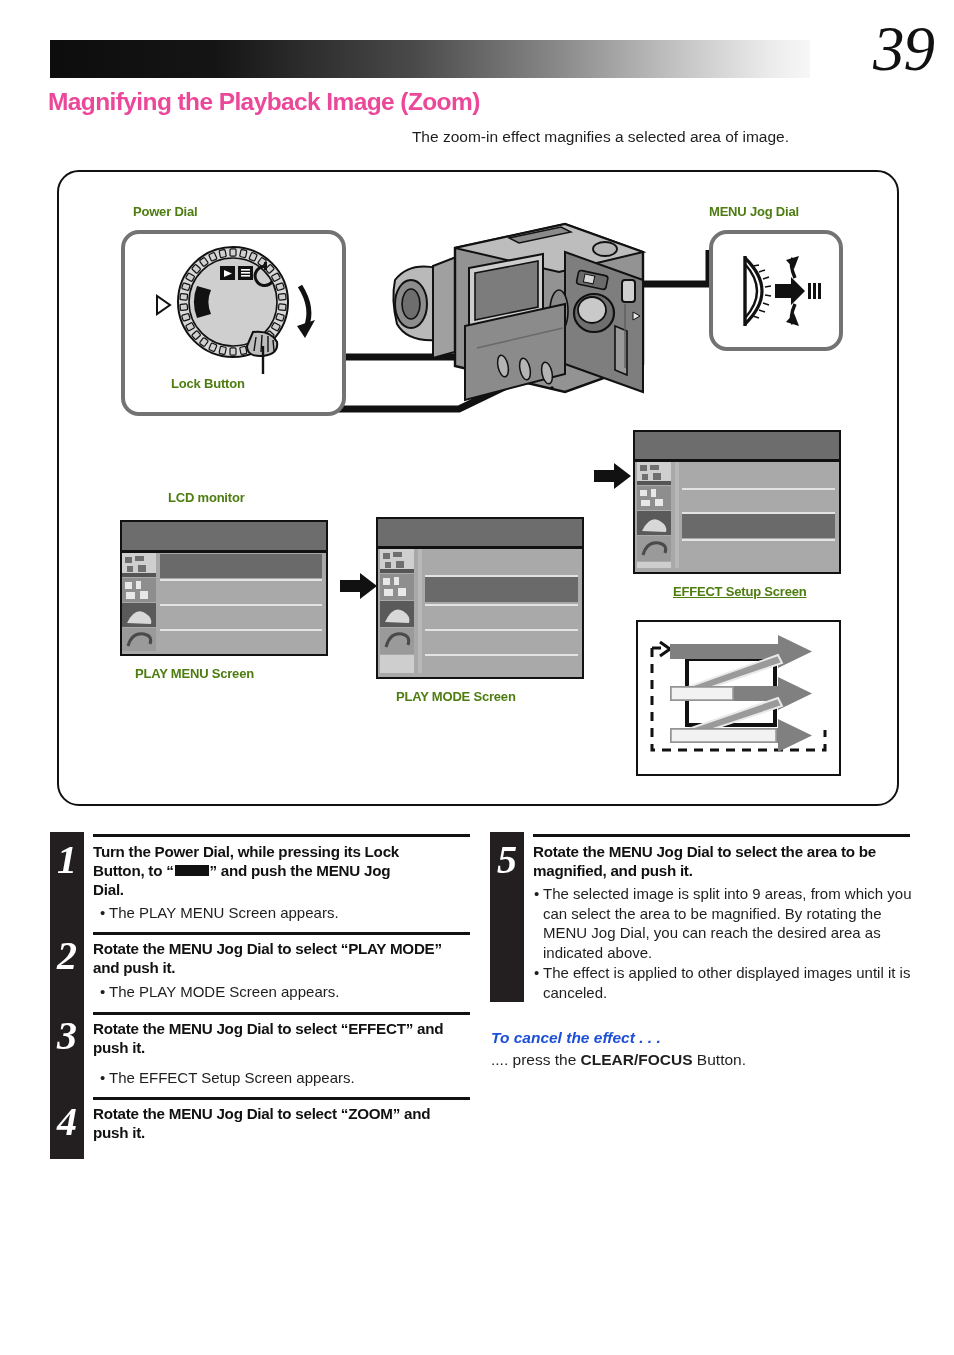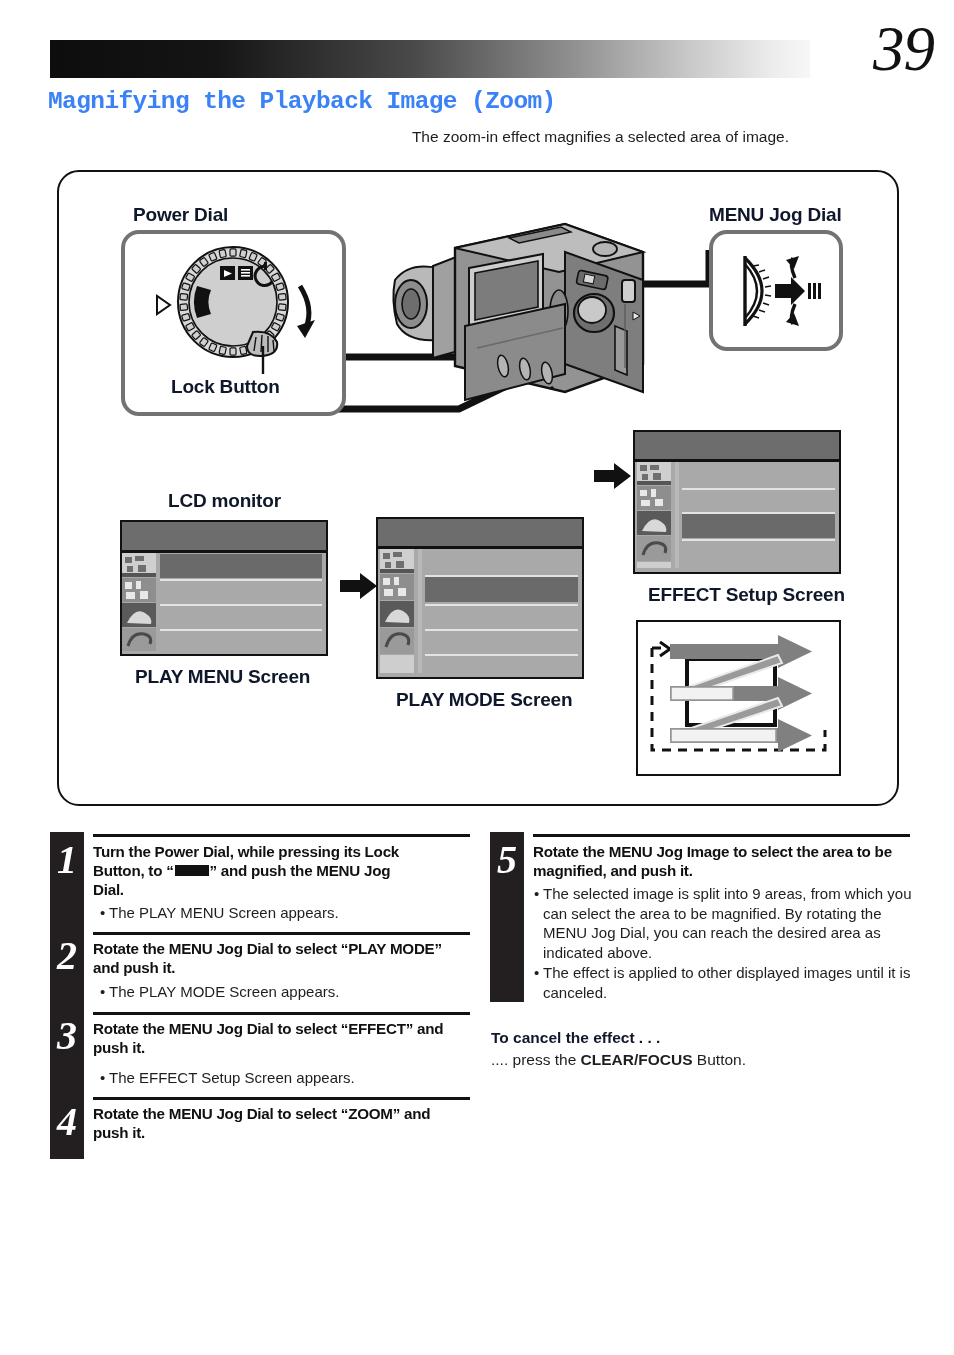--- a/index.html
+++ b/index.html
@@ -14,36 +14,36 @@
     position:absolute;left:50px;top:40px;width:760px;height:38px;
     background:linear-gradient(to right,#0d0d0d 0%,#151515 22%,#4a4a4a 48%,#8d8d8d 68%,#c8c8c8 84%,#ececec 95%,#f7f7f7 100%);
   }
   .pagenum{
     position:absolute;right:20px;top:18px;width:110px;text-align:right;
     font-family:"Liberation Serif", serif;font-style:italic;font-weight:400;
     font-size:63px;line-height:63px;color:#111;letter-spacing:-1px;
   }
   .h1{
     position:absolute;left:48px;top:88px;width:740px;
-    font-family:Liberation Mono, monospace;font-weight:bold;
-    font-size:24.5px;letter-spacing:-0.6px;color:#3b82f6;
+    font-family:Liberation Sans, sans-serif;font-weight:bold;
+    font-size:24.5px;letter-spacing:-0.6px;color:#ec4899;
   }
   .lede{
     position:absolute;left:49px;top:128px;width:740px;
     font-size:15.5px;color:#1e1e1e;text-align:right;
   }
 
   
   .panel{
     position:absolute;left:57px;top:170px;width:838px;height:632px;
     border:2.6px solid #111;border-radius:22px;background:#fff;
   }
 
   .lbl{
-    position:absolute;font-weight:bold;font-size:19px;color:#0f172a;
+    position:absolute;font-weight:bold;font-size:13px;color:#4d7c0f;
     letter-spacing:-0.2px;white-space:nowrap;
   }
 
   
   .callout{
     position:absolute;border:4px solid #737373;border-radius:18px;background:#fff;
   }
 
   
   .screen{
@@ -77,21 +77,21 @@
   }
   .stepbody{
     position:absolute;font-size:15px;line-height:19.5px;color:#1e1e1e;
   }
   .stepbody .bullet{display:inline-block;width:9px;}
   .redact{
     display:inline-block;width:34px;height:11px;background:#111;
     vertical-align:middle;margin:0 1px;position:relative;top:-1px;
   }
   .cancel-h{
-    position:absolute;font-weight:bold;font-size:15.5px;color:#0f172a;
+    position:absolute;font-weight:bold;font-style:italic;font-size:15.5px;color:#1d4ed8;
   }
   .cancel-b{
     position:absolute;font-size:15.5px;color:#1e1e1e;
   }
   .cancel-b b{font-weight:bold;text-align:center;}
 </style>
 </head>
 <body>
 
 <div class="page">
@@ -359,21 +359,21 @@
         <path d="M 6 93 q 4 -14 16 -12 q 9 2 6 10" fill="none" stroke="#4a4a4a" stroke-width="3"></path>
         <rect x="0" y="100" width="34" height="6" fill="#cecece"></rect>
       </svg>
       <div style="position:absolute;left:40px;top:30px;width:4px;bottom:4px;background:#b8b8b8;"></div>
       <div class="row" style="left:47px;top:31px;right:4px;height:24px;"></div>
       <div class="row sel" style="left:47px;top:82px;right:4px;height:24px;"></div>
       <div class="row-sep" style="left:47px;top:56px;right:4px;"></div>
       <div class="row-sep" style="left:47px;top:80px;right:4px;"></div>
       <div class="row-sep" style="left:47px;top:107px;right:4px;"></div>
     </div>
-    <div class="lbl" style="left:589px;top:412px;">EFFECT Setup Screen</div>
+    <div class="lbl" style="left:614px;top:412px;text-decoration:underline;">EFFECT Setup Screen</div>
 
     <div class="scanbox" style="left:577px;top:448px;width:201px;height:152px;">
       <svg viewBox="0 0 201 152" style="position:absolute;left:0;top:0;width:201px;height:152px;">
 
         <path d="M 14 26 L 14 128 L 187 128 L 187 108" stroke="#111" stroke-width="3" fill="none" stroke-dasharray="9,7"></path>
         <path d="M 14 26 L 28 26" stroke="#111" stroke-width="3" fill="none" stroke-dasharray="9,7"></path>
 
         <polyline points="22,20 32,27 22,34" stroke="#111" stroke-width="3" fill="none"></polyline>
 
         <rect x="49" y="37" width="88" height="66" fill="none" stroke="#111" stroke-width="4"></rect>
@@ -433,21 +433,21 @@
 
     <div class="steprule" style="left:43px;top:265px;width:377px;"></div>
     <div class="stepnum" style="left:-6px;top:270px;">4</div>
     <div class="stephead" style="left:43px;top:272px;width:372px;">Rotate the MENU Jog Dial to select “ZOOM” and push it.</div>
   </div>
 
   <div class="stepcol" style="left:490px;top:832px;width:420px;height:180px;">
     <div class="stepbar" style="left:0;top:0;width:34px;height:170px;"></div>
     <div class="steprule" style="left:43px;top:2px;width:377px;"></div>
     <div class="stepnum" style="left:-6px;top:8px;">5</div>
-    <div class="stephead" style="left:43px;top:10px;width:372px;">Rotate the MENU Jog Image to select the area to be magnified, and push it.</div>
+    <div class="stephead" style="left:43px;top:10px;width:372px;">Rotate the MENU Jog Dial to select the area to be magnified, and push it.</div>
     <div class="stepbody" style="left:44px;top:52px;width:380px;">
       <div style="display:flex;">
         <span class="bullet">•</span>
         <span style="flex:1;">The selected image is split into 9 areas, from which you can select the area to be magnified. By rotating the MENU Jog Dial, you can reach the desired area as indicated above.</span>
       </div>
       <div style="display:flex;margin-top:1px;">
         <span class="bullet">•</span>
         <span style="flex:1;">The effect is applied to other displayed images until it is canceled.</span>
       </div>
     </div>

